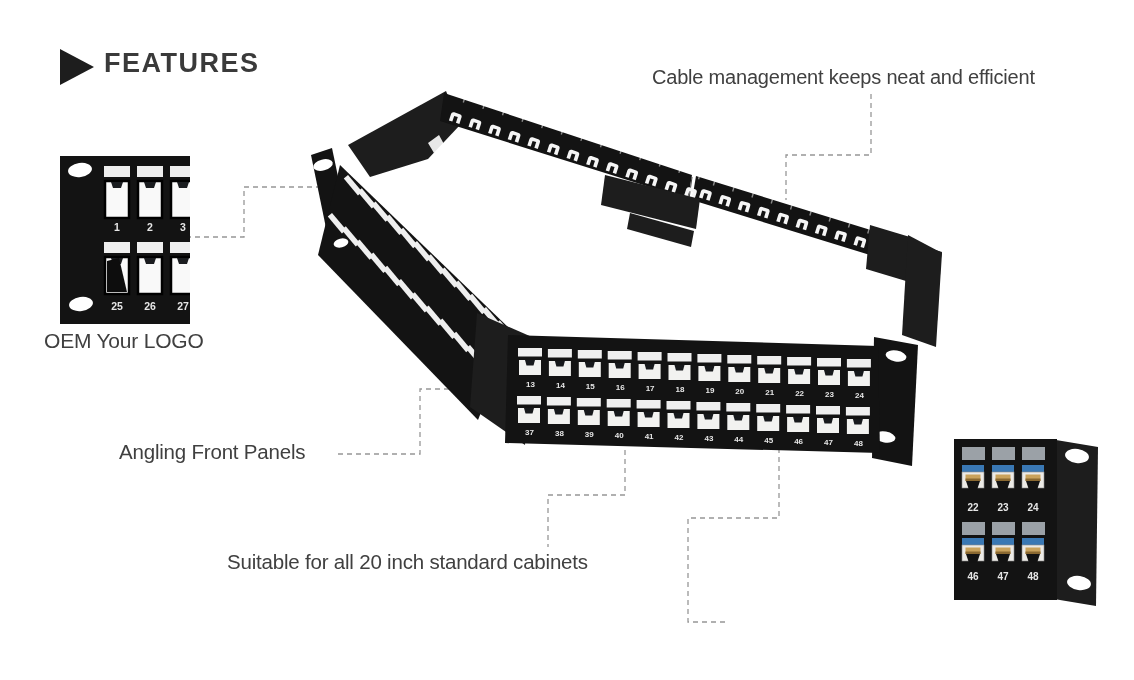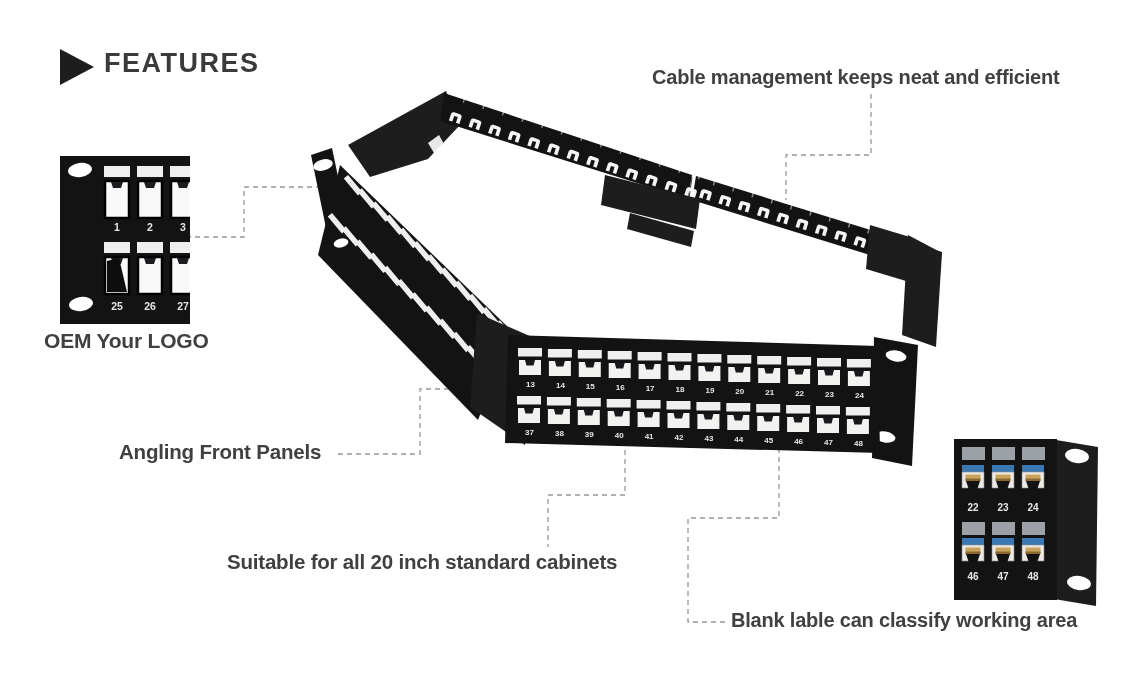--- a/index.html
+++ b/index.html
@@ -3,21 +3,21 @@
 <meta charset="utf-8">
 <style>
   html,body{margin:0;padding:0;background:#fff}
   .stage{position:relative;width:1134px;height:680px;background:#fff;overflow:hidden;
          font-family:"Liberation Sans",sans-serif;}
   .tri{position:absolute;left:60px;top:49px;width:0;height:0;
        border-top:18px solid transparent;border-bottom:18px solid transparent;
        border-left:34px solid var(--heading-triangle,#1d1d1d);}
   .heading{position:absolute;left:104px;top:48px;font-size:27px;font-weight:700;
            letter-spacing:1.5px;color:var(--heading-text,#3a3a3a);white-space:nowrap;}
-  .ann{position:absolute;font-weight:700;color:var(--annotation-text,#404040);
+  .ann{position:absolute;font-weight:400;color:var(--annotation-text,#404040);
        white-space:nowrap;letter-spacing:-0.2px;text-align:center;}
   .ann-cable{left:652px;top:66px;font-size:20px;}
   .ann-oem{left:44px;top:329px;font-size:21px;}
   .ann-angling{left:119px;top:440px;font-size:20.5px;}
   .ann-suitable{left:227px;top:550px;font-size:20.5px;}
   .ann-blank{left:731px;top:609px;font-size:20px;}
   svg{position:absolute;display:block;}
   #connector-svg{left:0;top:0;}
   #product-svg{left:278px;top:85px;}
   #oem-svg{left:58px;top:152px;}
@@ -336,14 +336,13 @@
         <rect x="79.5" y="117.5" width="15" height="2.5" fill="#8a6830"></rect>
         <polygon points="80,120 94,120 91,129 83,129" fill="#121212"></polygon>
         <text x="87" y="146" class="port-num" font-size="10" text-anchor="middle">48</text>
       </g>
   </svg>
 
   <div class="ann ann-cable">Cable management keeps neat and efficient</div>
   <div class="ann ann-oem">OEM Your LOGO</div>
   <div class="ann ann-angling">Angling Front Panels</div>
   <div class="ann ann-suitable">Suitable for all 20 inch standard cabinets</div>
-  <div class="ann ann-blank">Blank lable can classify working area</div>
 </div>
 
 </body></html>

